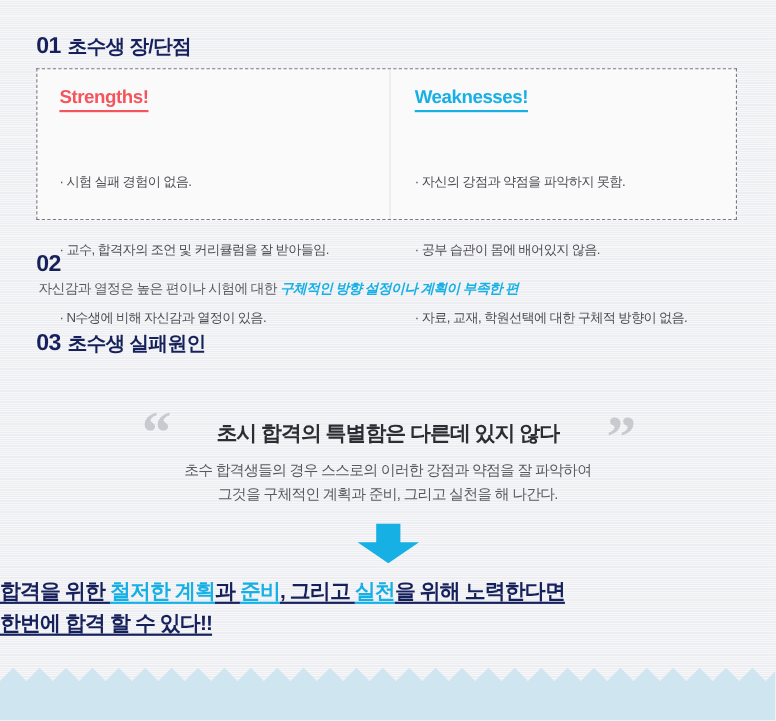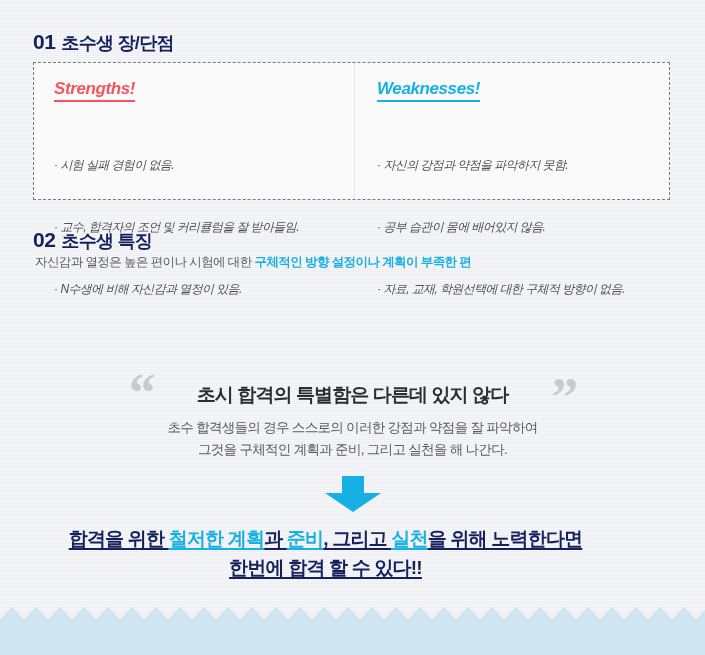--- a/index.html
+++ b/index.html
@@ -56,21 +56,20 @@
   .swot-box {
     position: absolute;
     left: 33px;
     top: 62px;
     width: 637px;
     height: 138px;
     border: 1px dashed #7a7a82;
     background: #fafafb;
     box-sizing: border-box;
     display: flex;
-    font-style: italic;
   }
   .swot-col {
     box-sizing: border-box;
     padding: 16px 0 0 20px;
     flex: 0 0 auto;
   }
   .swot-col.left  { width: 320px; }
   .swot-col.right { width: 356px; border-left: 1px solid #e4e4e9; padding-left: 22px; }
 
   .swot-title {
@@ -108,20 +107,21 @@
   .sec-desc {
     position: absolute;
     font-size: 12.5px;
     line-height: 19px;
     color: #5b5b62;
     letter-spacing: -0.6px;
   }
   .hl {
     color: #16b0e4;
     font-weight: bold;
+    font-style: italic;
   }
 
   
   .quote-wrap {
     position: absolute;
     left: 0;
     top: 380px;
     width: 705px;
     text-align: center;
   }
@@ -165,21 +165,20 @@
     width: 60px;
     height: 36px;
   }
 
   
   .conclusion {
     position: absolute;
     left: 0;
     top: 524px;
     width: 651px;
-    text-align: center;
     font-size: 19px;
     font-weight: bold;
     color: #16215c;
     letter-spacing: -0.8px;
     line-height: 29px;
   }
   .conclusion .u {
     text-decoration: underline;
     text-underline-offset: 3px;
     text-decoration-thickness: 1.5px;
@@ -224,26 +223,29 @@
         <li>자신의 강점과 약점을 파악하지 못함.</li>
         <li>공부 습관이 몸에 배어있지 않음.</li>
         <li>자료, 교재, 학원선택에 대한 구체적 방향이 없음.</li>
       </ul>
     </div>
 
   </div>
 
   <div class="sec-head" style="left:33px; top:228px;">
     <span class="sec-num">02</span>
-    <span class="sec-title">초수생 특징</span>
   </div>
   <div class="sec-desc" style="left:35px; top:253px; width:640px;">
     <span>자신감과 열정은 높은 편이나 시험에 대한 </span><span class="hl">구체적인 방향 설정이나 계획이 부족한 편</span><span></span>
   </div>
 
+  <div class="sec-head" style="left:33px; top:300px;">
+    <span class="sec-num">03</span>
+    <span class="sec-title">초수생 실패원인</span>
+  </div>
 
   <div class="quote-wrap">
     <div class="quote-line1">
       <span class="qmark open">“</span>
       <span>초시 합격의 특별함은 다른데 있지 않다</span>
       <span class="qmark close">”</span>
     </div>
     <div class="quote-body">
       <div>초수 합격생들의 경우 스스로의 이러한 강점과 약점을 잘 파악하여</div>
       <div>그것을 구체적인 계획과 준비, 그리고 실천을 해 나간다.</div>

